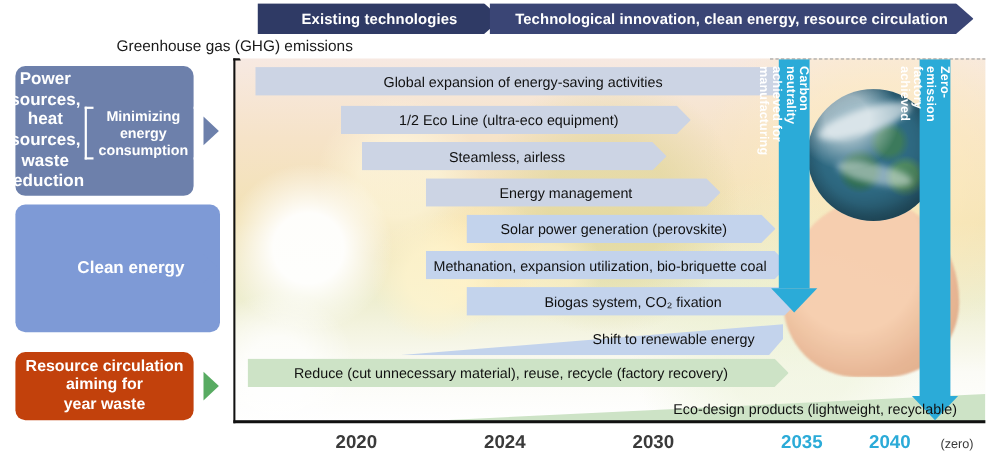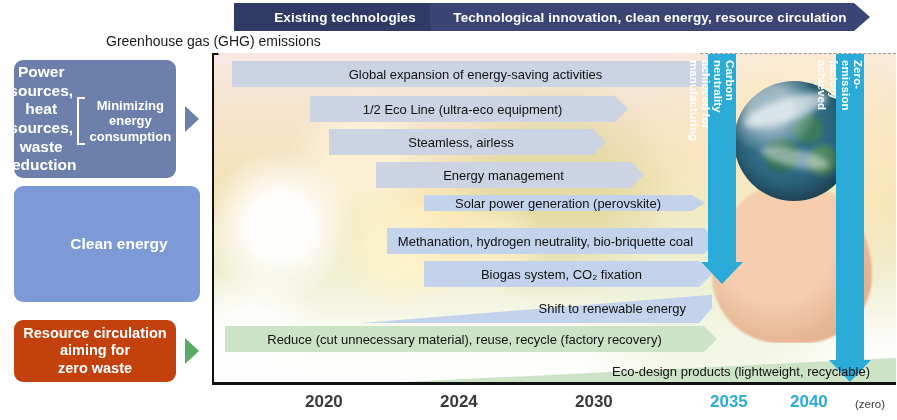--- a/index.html
+++ b/index.html
@@ -6,21 +6,21 @@
   body{width:897px;height:420px;position:relative;overflow:hidden;
        font-family:"Liberation Sans","DejaVu Sans",sans-serif;
        -webkit-font-smoothing:antialiased;}
 
   
   .banner{position:absolute;top:3px;height:28px;color:#fff;
           display:flex;align-items:center;justify-content:center;
           font-size:13.5px;font-weight:600;letter-spacing:.1px;}
   #banner-existing{left:234px;width:222px;background:#2f3a65;
      clip-path:polygon(0 0,calc(100% - 16px) 0,100% 50%,calc(100% - 16px) 100%,0 100%);}
-  #banner-innovation{left:430px;width:440px;background:#3a4575;
+  #banner-innovation{left:445px;width:440px;background:#3a4575;
      clip-path:polygon(0 0,calc(100% - 16px) 0,100% 50%,calc(100% - 16px) 100%,0 100%);}
 
   
   #ghg-label{position:absolute;left:106px;top:33px;font-size:14px;color:#1a1a1a;
              white-space:nowrap;}
 
   
   .cat-box{position:absolute;left:14px;width:162px;border-radius:9px;color:#fff;
            display:flex;flex-direction:row;align-items:center;justify-content:center;
            text-align:center;line-height:1.2;}
@@ -158,21 +158,21 @@
 
 <div class="cat-box" id="cat-clean">
   <div class="cat-title">Clean energy</div>
 </div>
 <div class="tri" id="tri-clean"></div>
 
 <div class="cat-box" id="cat-resource">
   <div class="cat-title">
     <div>Resource circulation</div>
     <div>aiming for</div>
-    <div>zero waste</div>
+    <div>year waste</div>
   </div>
 </div>
 <div class="tri" id="tri-resource"></div>
 
 <div id="plot">
   <div id="bokeh"></div>
   <div id="globe-photo">
     <div id="globe-hand"></div>
     <div id="globe-ball"></div>
     <div id="globe-cloud1"></div>
@@ -186,33 +186,33 @@
   </div>
 
   <div class="bar blue" style="left:98px;top:43px;width:318px;height:26px;">
     <span class="txt">1/2 Eco Line (ultra-eco equipment)</span>
   </div>
 
   <div class="bar blue" style="left:117px;top:76px;width:277px;height:26px;">
     <span class="txt">Steamless, airless</span>
   </div>
 
-  <div class="bar blue" style="left:164px;top:109px;width:268px;height:26px;">
+  <div class="bar blue" style="left:175px;top:109px;width:268px;height:26px;">
     <span class="txt">Energy management</span>
   </div>
 
-  <div class="bar blue2" style="left:212px;top:142px;width:281px;height:16px;">
+  <div class="bar blue2" style="left:212px;top:142px;width:281px;height:26px;">
     <span class="txt">Solar power generation (perovskite)</span>
   </div>
 
   <div class="bar blue2" style="left:175px;top:175px;width:330px;height:26px;">
-    <span class="txt">Methanation, hydrogen neutrality, bio-briquette coal</span>
-  </div>
-
-  <div class="bar blue2" style="left:212px;top:208px;width:288px;height:26px;">
+    <span class="txt">Methanation, expansion utilization, bio-briquette coal</span>
+  </div>
+
+  <div class="bar blue2" style="left:212px;top:208px;width:288px;height:26px;padding-left:14px;">
     <span class="txt">Biogas system, CO₂ fixation</span>
   </div>
 
   <div class="wedge" id="wedge-shift" style="left:150px;top:240px;width:350px;height:30px;">
     <span class="shape"></span>
     <span class="txt">Shift to renewable energy</span>
   </div>
 
   <div class="bar green" style="left:13px;top:273px;width:492px;height:26px;">
     <span class="txt">Reduce (cut unnecessary material), reuse, recycle (factory recovery)</span>

